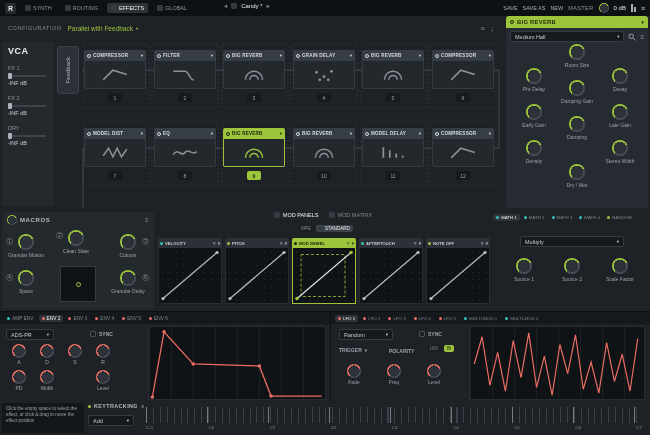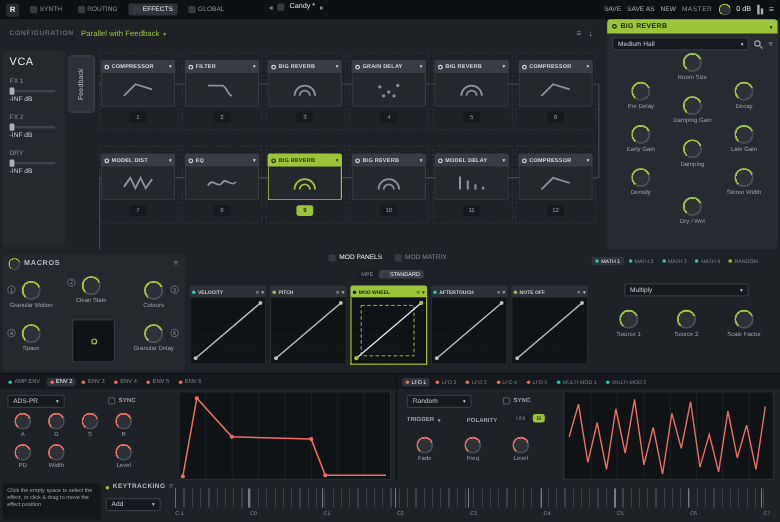--- a/index.html
+++ b/index.html
@@ -32,21 +32,21 @@
 .klabel{font-size:5px;color:#9aa2a9;text-align:center;line-height:1.2}
 
 
 .configbar{position:absolute;left:0;top:18px;width:502px;height:20px;display:flex;align-items:center;gap:6px;padding:0 8px}
 .clabel{color:#7f878e;letter-spacing:.6px;font-size:5.5px}
 .cvalue{color:#9dc53c;display:flex;align-items:center;gap:3px;font-size:6.5px}
 .cicons{margin-left:auto;display:flex;gap:6px;color:#8b939a;font-size:7px}
 
 
 .vca{position:absolute;left:2px;top:42px;width:52px;height:164px;background:#24292e;border-radius:3px;padding:4px 6px}
-.vca-title{font-size:9px;font-weight:normal;color:#e8ecef;letter-spacing:.5px}
+.vca-title{font-size:9px;font-weight:bold;color:#e8ecef;letter-spacing:.5px}
 .vch{margin-top:9px}
 .vlab{font-size:5.5px;color:#8b939a}
 .vtrack{position:relative;width:38px;height:2px;background:#3c434a;margin:4px 0 3px}
 .vthumb{position:absolute;left:0;top:-2px;width:4px;height:6px;background:#aab1b8;border-radius:1px}
 .vval{font-size:5.5px;color:#c6ccd2}
 .feedback{position:absolute;left:57px;top:46px;width:22px;height:48px;background:#2b3137;border:1px solid #3c434a;border-radius:3px;display:flex;align-items:center;justify-content:center}
 .feedback span{writing-mode:vertical-rl;transform:rotate(180deg);font-size:6px;color:#b4bac0}
 
 
 .rack{position:absolute;left:82px;top:42px;width:420px;height:166px}

